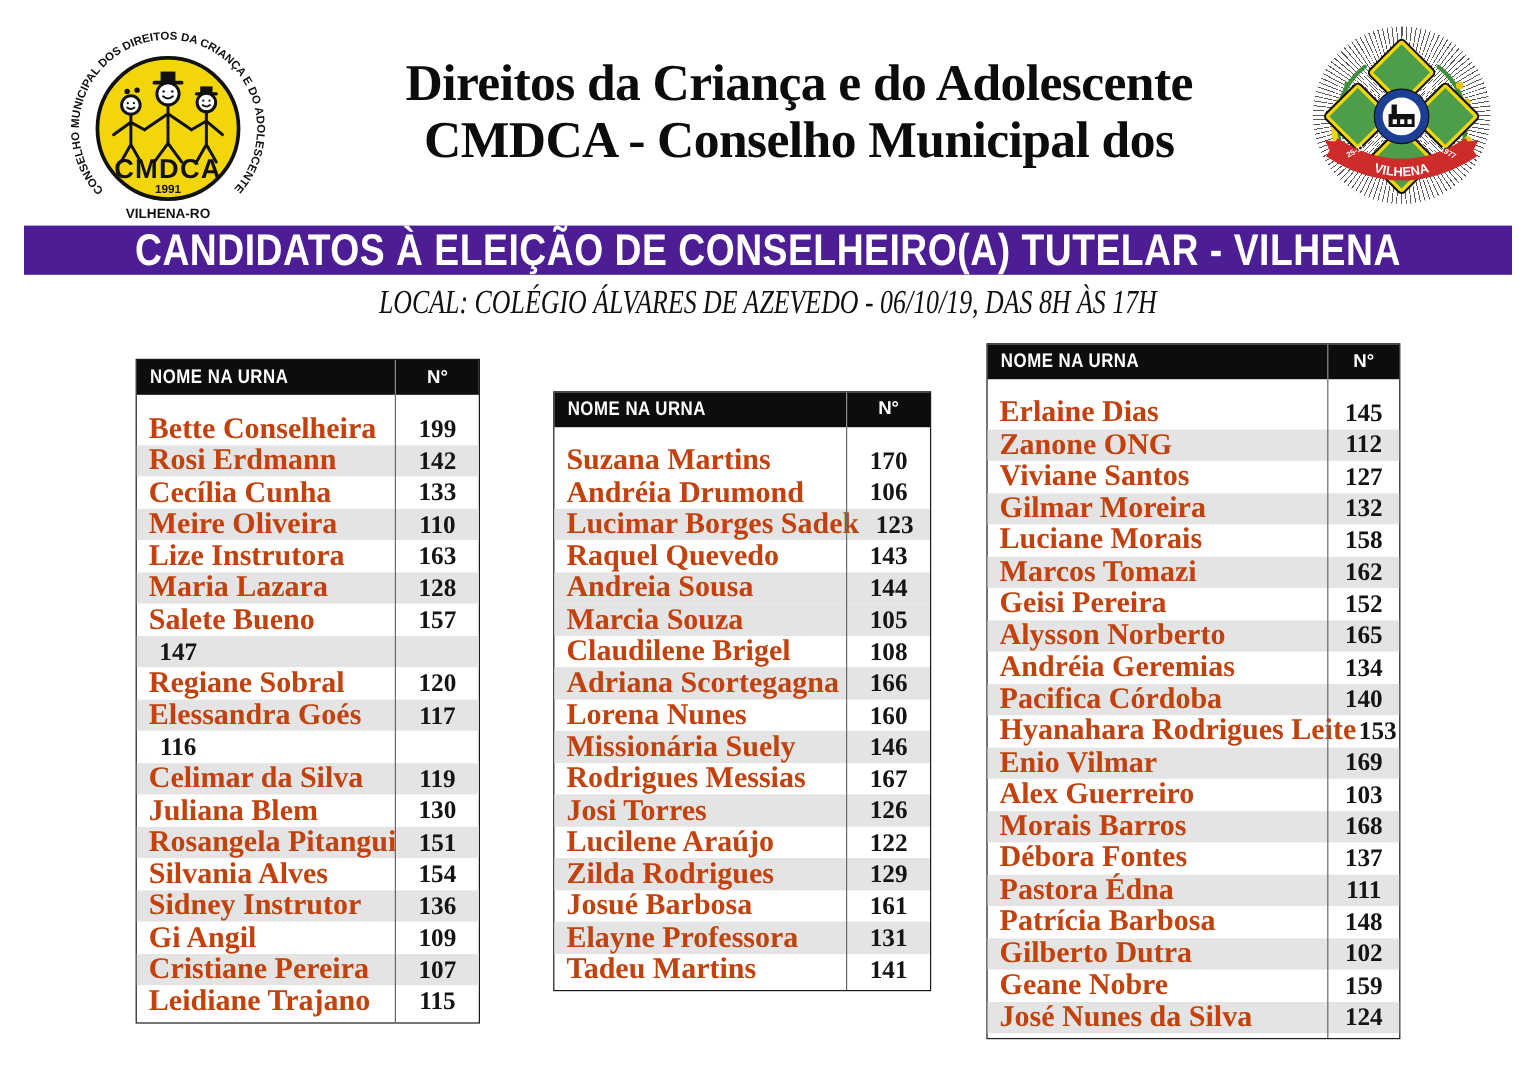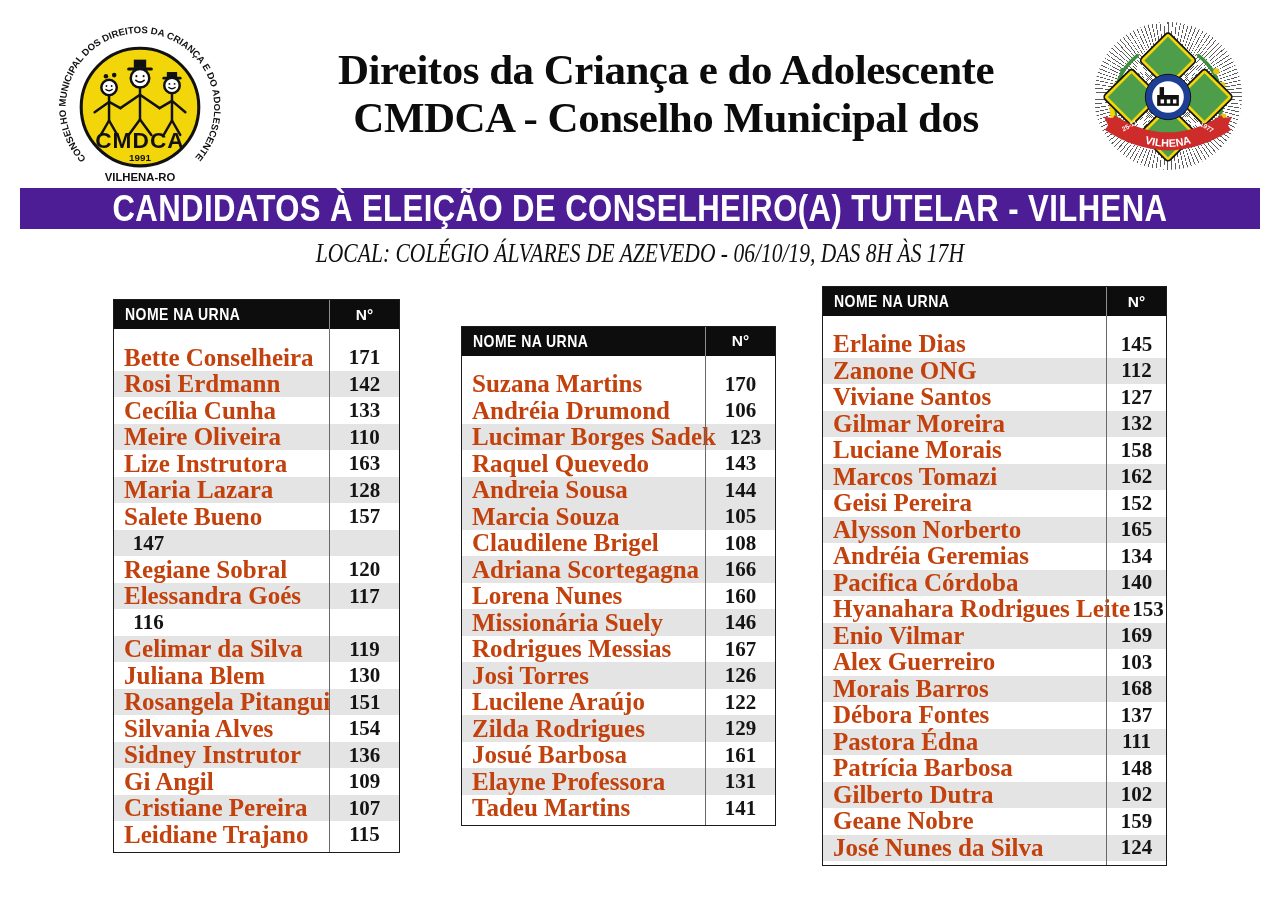--- a/index.html
+++ b/index.html
@@ -188,21 +188,21 @@
   <div class="tables">
 
     <div class="ctable t1">
       <div class="thead">
         <div class="th-name">NOME NA URNA</div>
         <div class="th-num">N°</div>
       </div>
       <div class="tbody">
           <div class="trow">
             <div class="cell-name">Bette Conselheira</div>
-            <div class="cell-num">171</div>
+            <div class="cell-num">199</div>
           </div>
           <div class="trow alt">
             <div class="cell-name">Rosi Erdmann</div>
             <div class="cell-num">142</div>
           </div>
           <div class="trow">
             <div class="cell-name">Cecília Cunha</div>
             <div class="cell-num">133</div>
           </div>
           <div class="trow alt">

